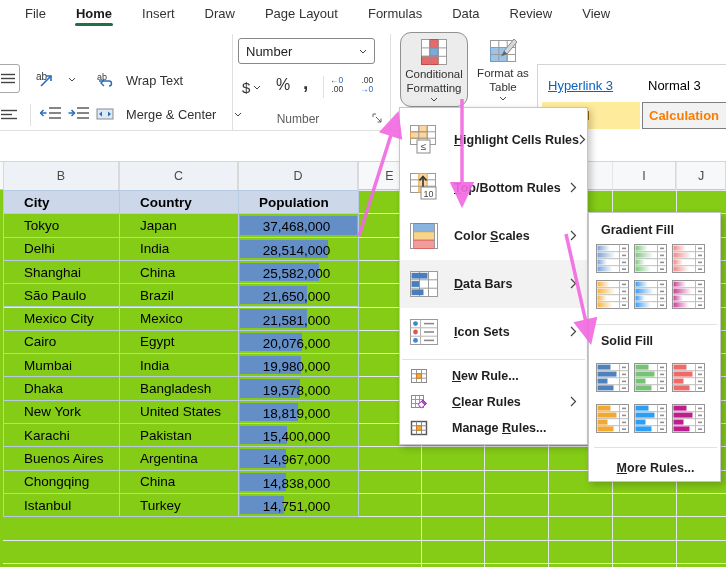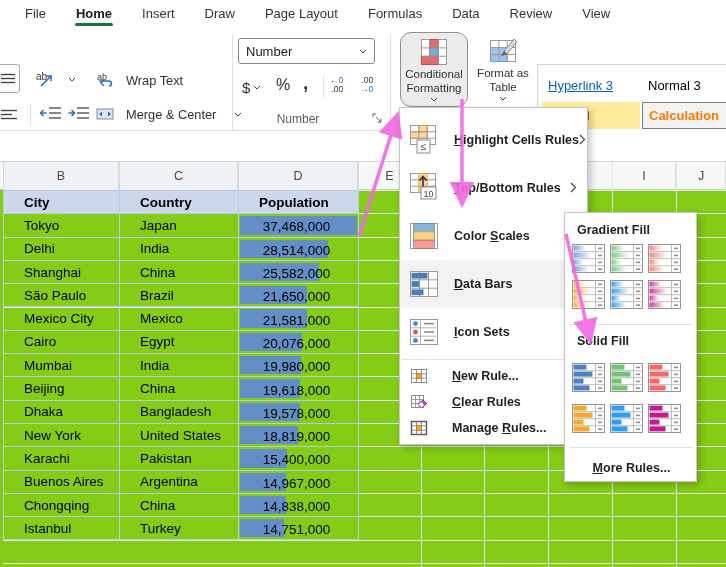--- a/index.html
+++ b/index.html
@@ -62,21 +62,21 @@
   .mi .ic { width:32px; display:flex; justify-content:center; margin-left:8px; flex:none; }
   .mi.small .ic { width:20px; margin-left:9px; }
   .mi .lbl { font-size:12.5px; font-weight:bold; color:#1f1f1f; margin-left:14px; white-space:nowrap; }
   .mi.small .lbl { margin-left:23px; }
   .mi .sp { flex:1; }
   .mi .sub { margin-right:10px; }
   .msep { height:1px; background:#e1e1e1; margin:3px 2px; }
   .u { text-decoration:underline; }
 
   
-  #db-submenu { left:564px; top:212px; width:133px; height:270px; }
+  #db-submenu { left:588px; top:212px; width:133px; height:270px; }
   .sec-title { font-size:12.5px; font-weight:bold; color:#1f1f1f; position:absolute; left:12px; }
   .swatch { position:absolute; width:33px; height:29px; cursor:default; }
   .subsep { position:absolute; left:5px; width:123px; height:1px; background:#e1e1e1; }
   #pink-box { position:absolute; left:589px; top:355px; width:47px; height:43px; border:3px solid #f16be1; background:#fdf3fc; z-index:11; }
   #more-rules { position:absolute; left:0; top:243px; width:133px; height:24px; display:flex; align-items:center; justify-content:center; font-size:12.5px; font-weight:bold; color:#1f1f1f; cursor:default; }
 
   #arrows { position:absolute; left:0; top:0; z-index:40; pointer-events:none; }
   .zmenus { z-index:10; }
   #db-submenu { z-index:12; }
 </style>
@@ -334,28 +334,20 @@
             <div class="dbar" style="width: calc(54% - 2px); background: rgb(99, 142, 198);"></div>
             <span class="popval">20,076,000</span>
           </td>
         </tr>
         <tr>
           <td>Mumbai</td>
           <td>India</td>
           <td class="popcell">
             <div class="dbar" style="width: calc(53% - 2px); background: rgb(99, 142, 198);"></div>
             <span class="popval">19,980,000</span>
-          </td>
-        </tr>
-        <tr>
-          <td>Beijing</td>
-          <td>China</td>
-          <td class="popcell">
-            <div class="dbar" style="width: calc(52% - 2px); background: rgb(99, 142, 198);"></div>
-            <span class="popval">19,618,000</span>
           </td>
         </tr>
         <tr>
           <td>Dhaka</td>
           <td>Bangladesh</td>
           <td class="popcell">
             <div class="dbar" style="width: calc(52% - 2px); background: rgb(99, 142, 198);"></div>
             <span class="popval">19,578,000</span>
           </td>
         </tr>

